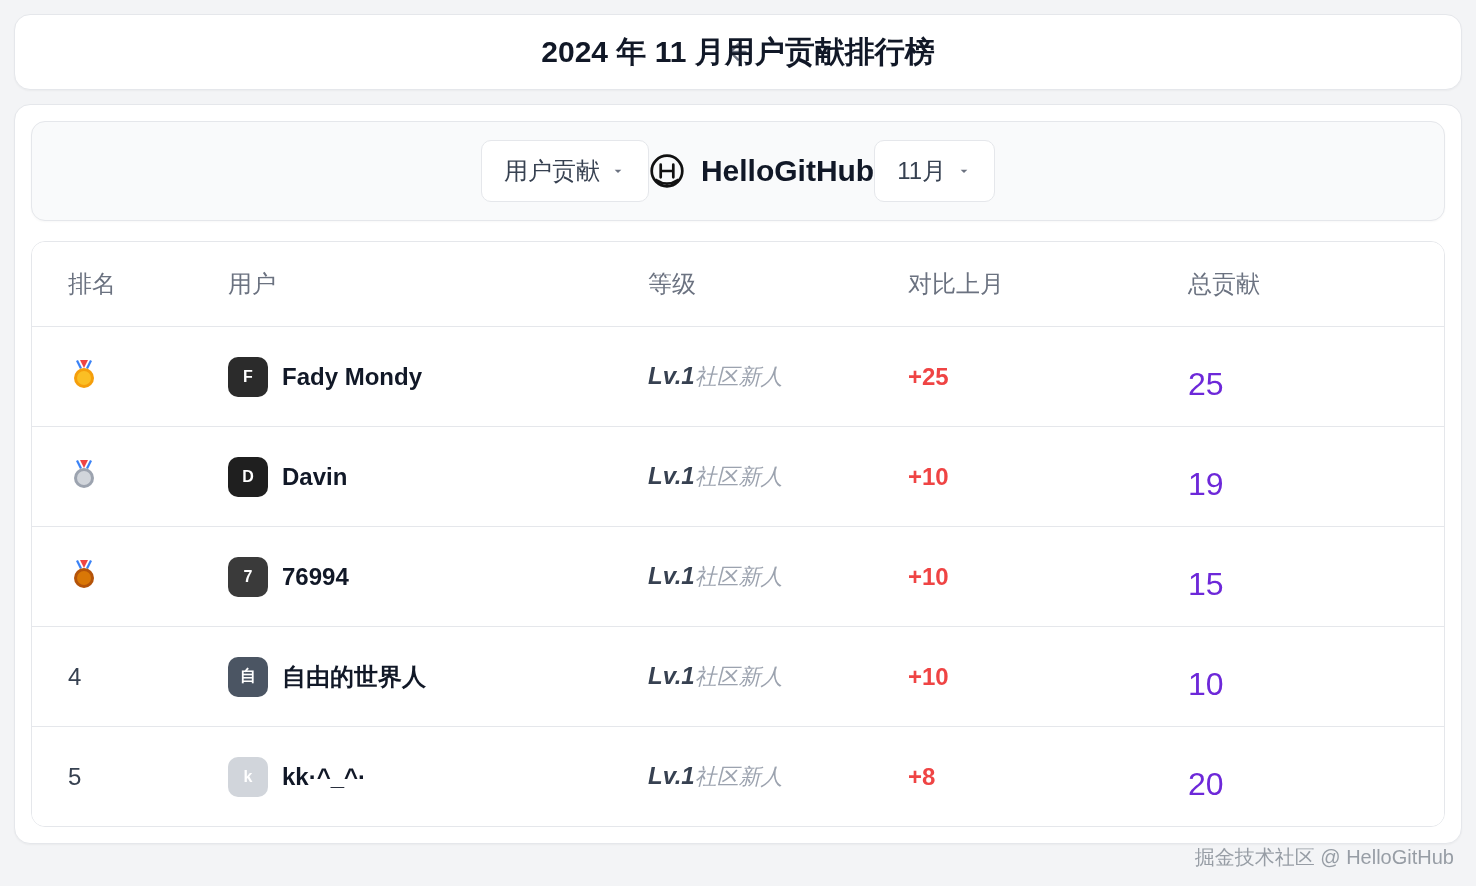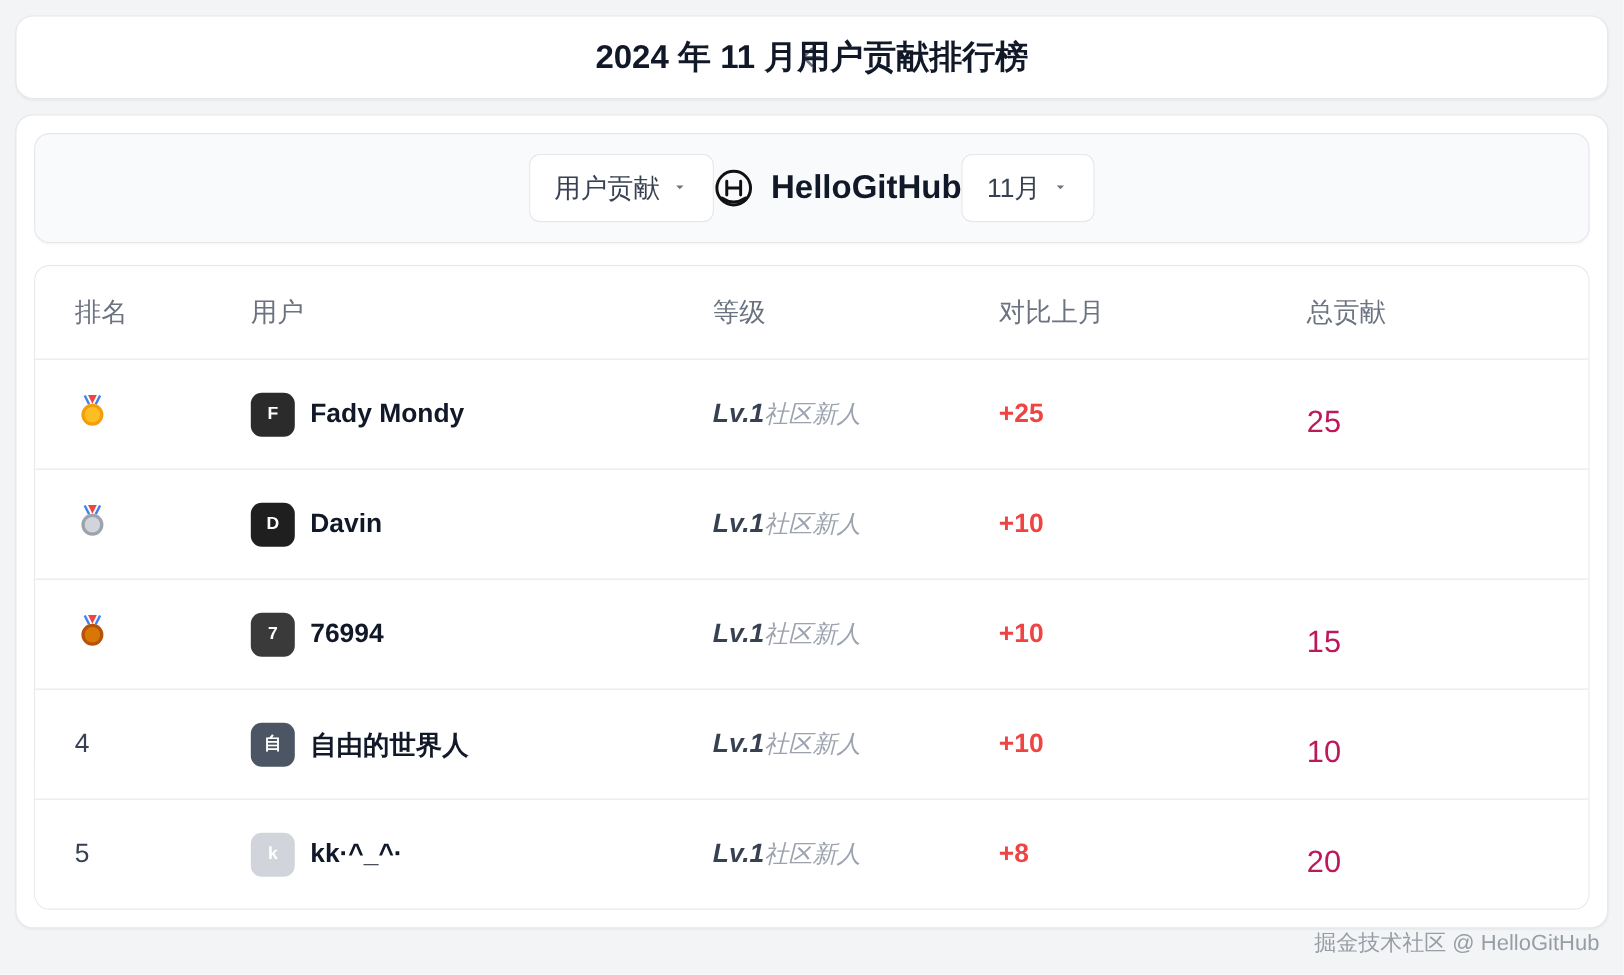--- a/index.html
+++ b/index.html
@@ -107,21 +107,21 @@
     width: 40px; height: 40px;
     border-radius: 10px;
     display: inline-flex; align-items: center; justify-content: center;
     color: #fff; font-size: 16px; font-weight: 600;
   }
   .username { font-size: 24px; font-weight: 600; color: #111827; }
   .level-cell { display: flex; align-items: baseline; gap: 0; font-style: italic; }
   .level-num { font-size: 24px; font-weight: 700; color: #374151; }
   .level-label { font-size: 22px; color: #9ca3af; }
   .delta { font-size: 24px; font-weight: 600; color: #ef4444; }
-  .total { font-size: 28px; font-weight: 500; color: #be185d; margin-top: 15px; }
+  .total { font-size: 32px; font-weight: 500; color: #6d28d9; margin-top: 15px; }
   
   .watermark {
     position: fixed;
     right: 22px; bottom: 15px;
     font-size: 20px;
     color: rgba(75,85,99,0.55);
     font-weight: 500;
     pointer-events: none;
   }
 </style>
@@ -209,20 +209,21 @@
   </svg></span></div>
             <div class="user-cell">
               <span class="avatar" style="background: rgb(31, 31, 31);">D</span>
               <span class="username">Davin</span>
             </div>
             <div class="level-cell">
               <span class="level-num">Lv.1</span>
               <span class="level-label">社区新人</span>
             </div>
             <div class="delta">+10</div>
+            <div class="total">19</div>
           </div>
           <div class="row tr">
             <div class="rank-cell"><span class="medal"><svg viewBox="0 0 32 32">
     <path d="M12 2 L16 10 L20 2 Z" fill="#ef4444"></path>
     <path d="M10 2 L14 10 L12 11 L8 3 Z" fill="#3b82f6"></path>
     <path d="M22 2 L18 10 L20 11 L24 3 Z" fill="#3b82f6"></path>
     <circle cx="16" cy="20" r="10" fill="#b45309"></circle>
     <circle cx="16" cy="20" r="7" fill="#d97706"></circle>
   </svg></span></div>
             <div class="user-cell">

